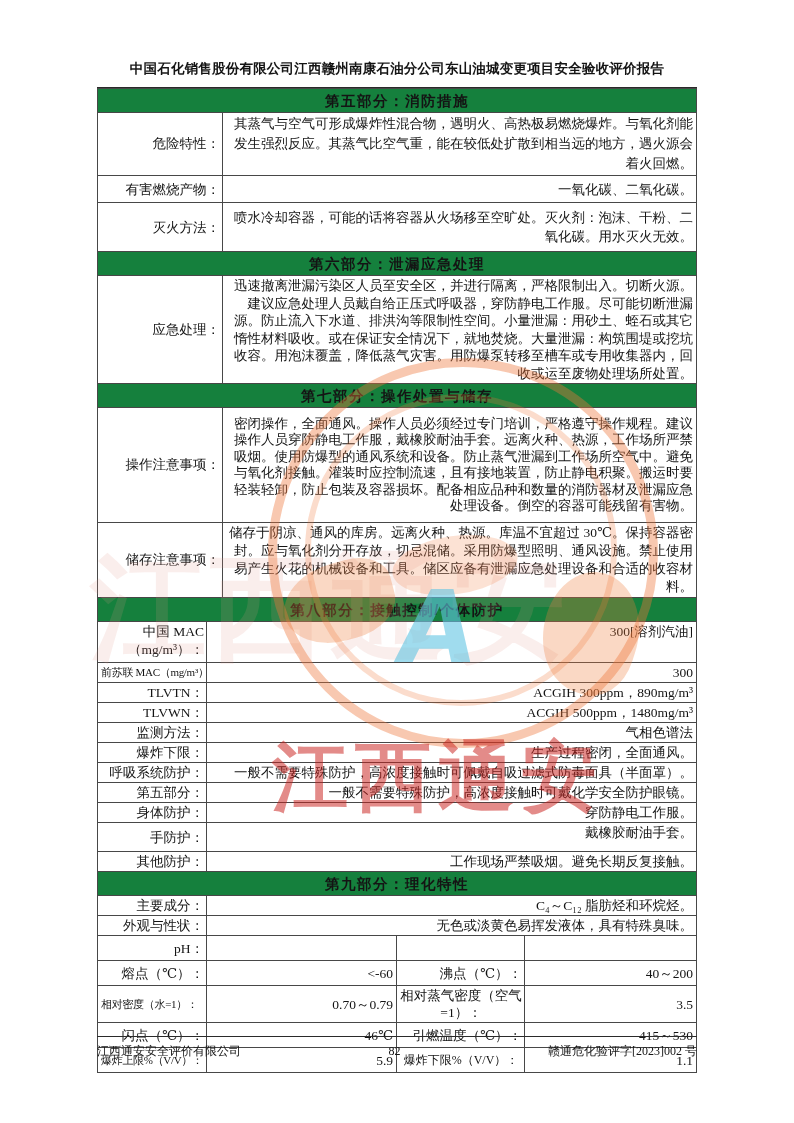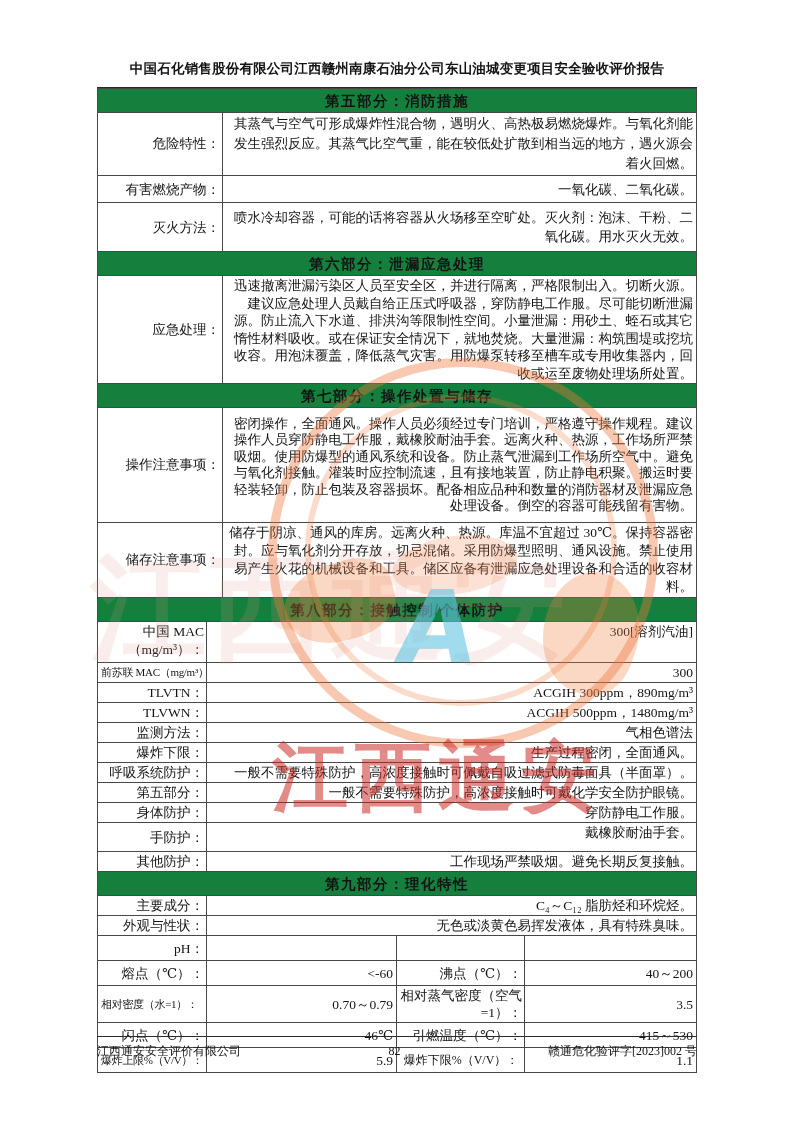--- a/index.html
+++ b/index.html
@@ -12,21 +12,21 @@
   table.tbl{border-collapse:collapse;width:600px;table-layout:fixed;margin-top:-1px;}
   .tbl td{border:1px solid #474747;font-size:13.5px;line-height:19px;padding:1px 3px;
           word-break:break-word;}
   td.sec{background:#15803d;font-family:"Liberation Sans","DejaVu Sans",sans-serif;
          font-weight:bold;font-size:14.5px;letter-spacing:1.5px;text-align:center;
          height:21px;line-height:20px;padding:1px 0;}
   td.lab{text-align:right;vertical-align:middle;padding-right:2px;}
   td.val{text-align:right;vertical-align:middle;}
   td.small{font-size:11px;white-space:nowrap;letter-spacing:-.3px;text-align:left;overflow:hidden;}
   td.vtop{vertical-align:top;}
-  td.lab-l{text-align:right;}
+  td.lab-l{text-align:center;}
 
   tr.h60>td{height:58px}  tr.h26>td{height:24px}  tr.h48>td{height:46px}
   tr.h104>td{height:102px} tr.h114>td{height:112px} tr.h53>td{height:51px}
   tr.h40>td{height:38px}  tr.h18>td{height:16px}  tr.h28>td{height:26px}
   tr.h24>td{height:22px}  tr.h36>td{height:34px}  tr.h17>td{height:15px}
   tr.lh20>td{line-height:20px} tr.lh175>td{line-height:17.5px}
   tr.lh165>td{line-height:16.5px} tr.lh18>td{line-height:18px} tr.lh17>td{line-height:17px}
 
   .footer{position:absolute;left:97px;top:1036px;width:600px;z-index:1;
           border-top:1.5px solid #2a2a2a;padding-top:7px;display:flex;

